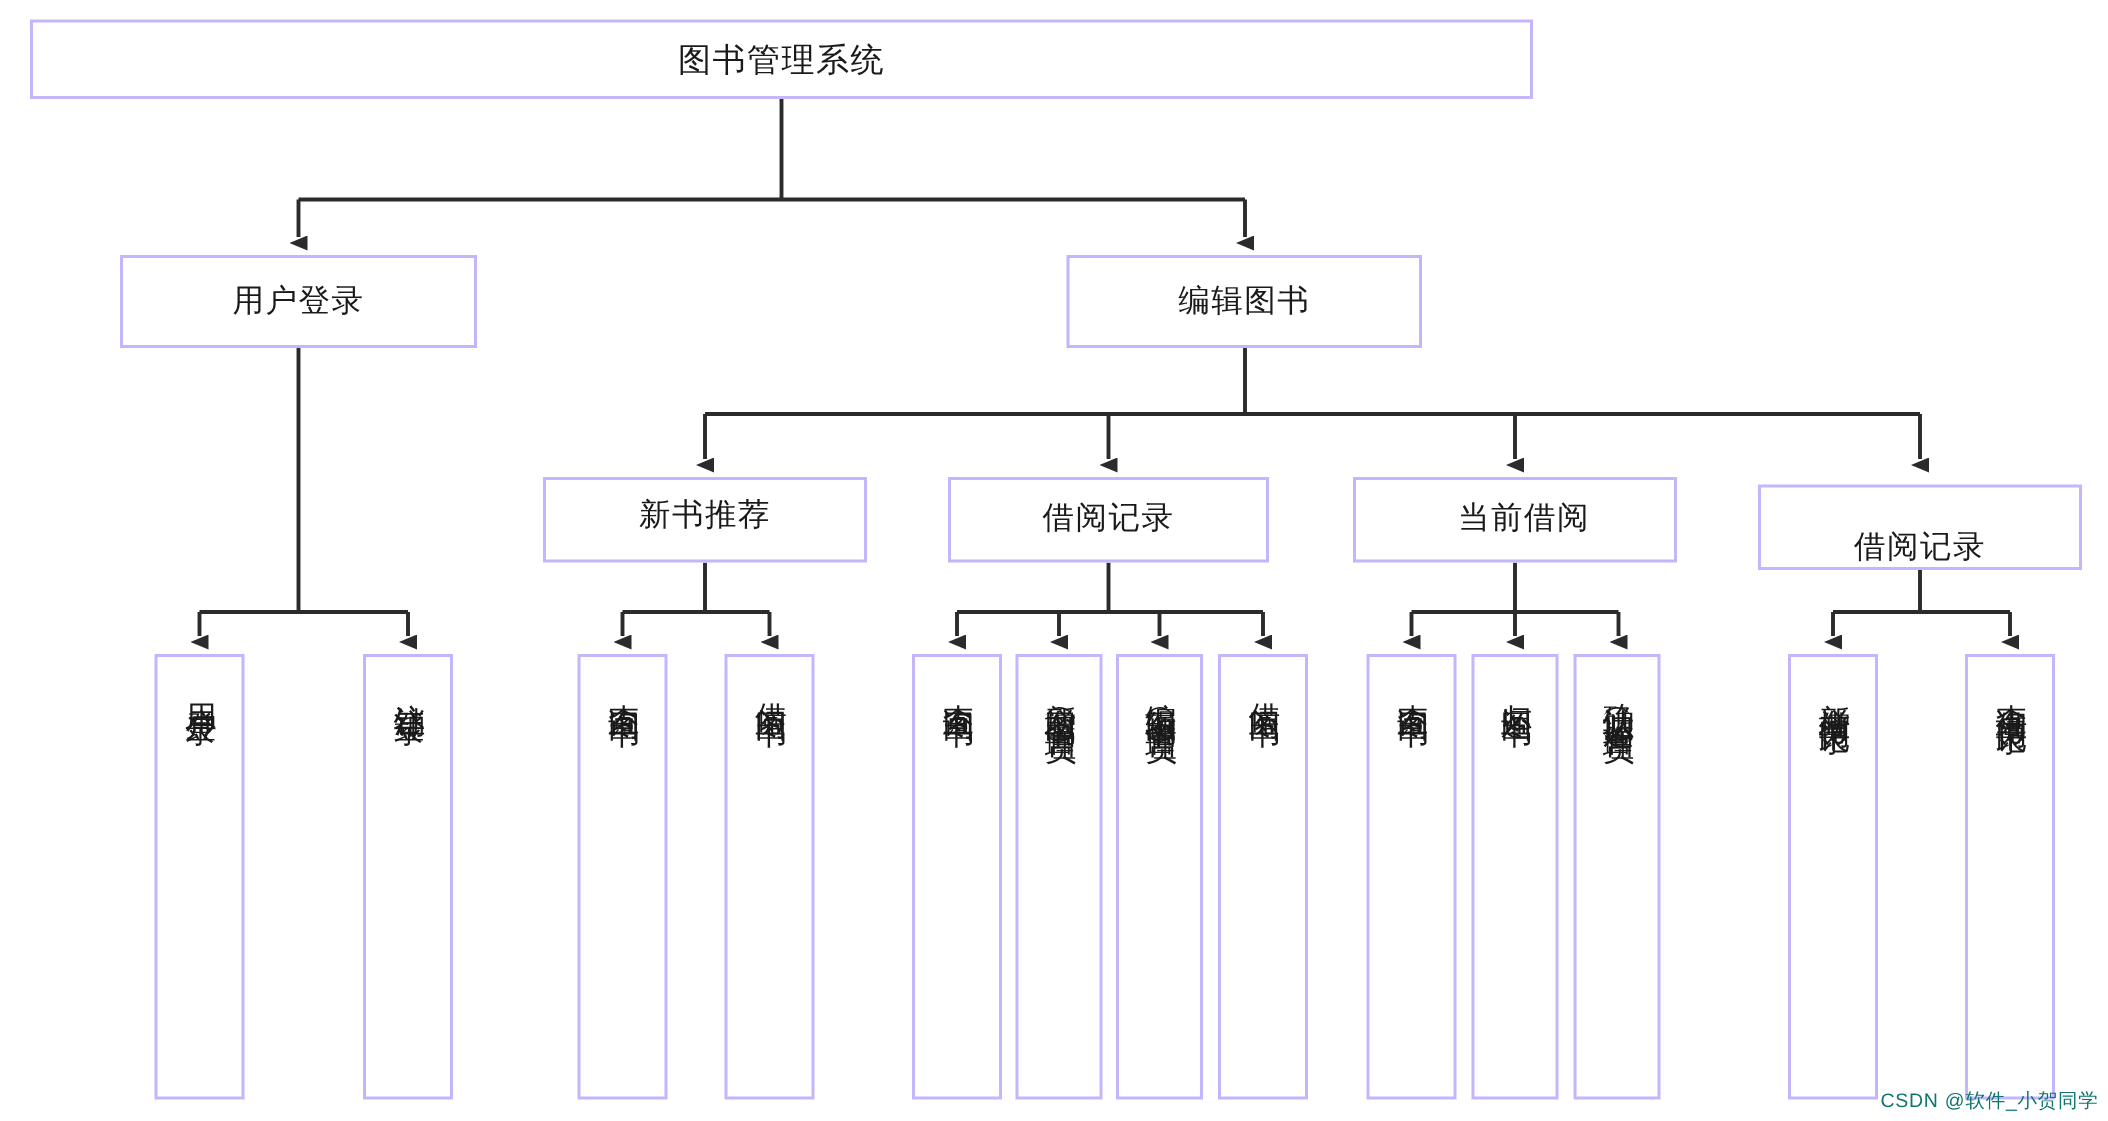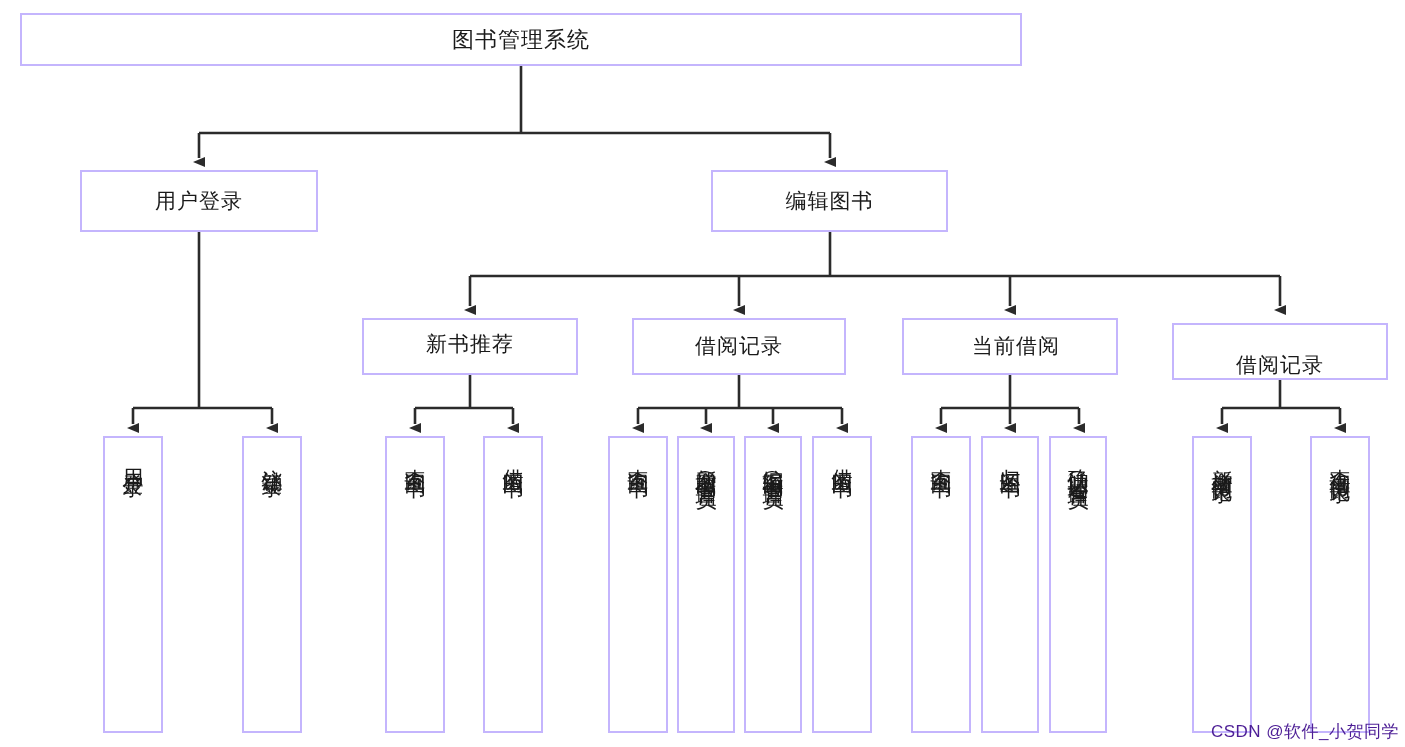--- a/index.html
+++ b/index.html
@@ -62,22 +62,22 @@
     text-orientation: upright;
     font-size: 21px;
     line-height: 1.15;
     letter-spacing: 3px;
     white-space: nowrap;
   }
   .watermark {
     position: absolute;
     right: 6px;
     bottom: 4px;
-    font-size: 17px;
-    color: #4c1d95;
+    font-size: 13px;
+    color: #0f766e;
     letter-spacing: 0.5px;
     z-index: 5;
     white-space: nowrap;
   }
 </style>
 </head>
 <body>
 
 <div id="diagram-root">
 

